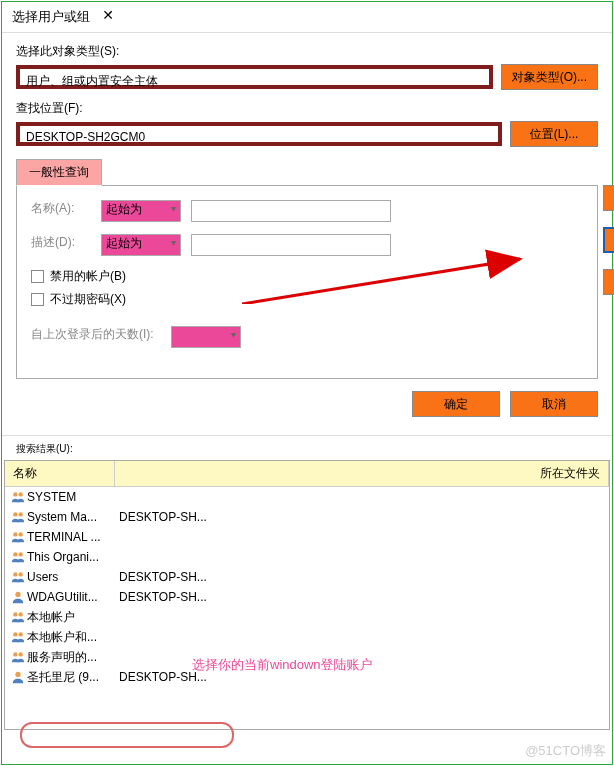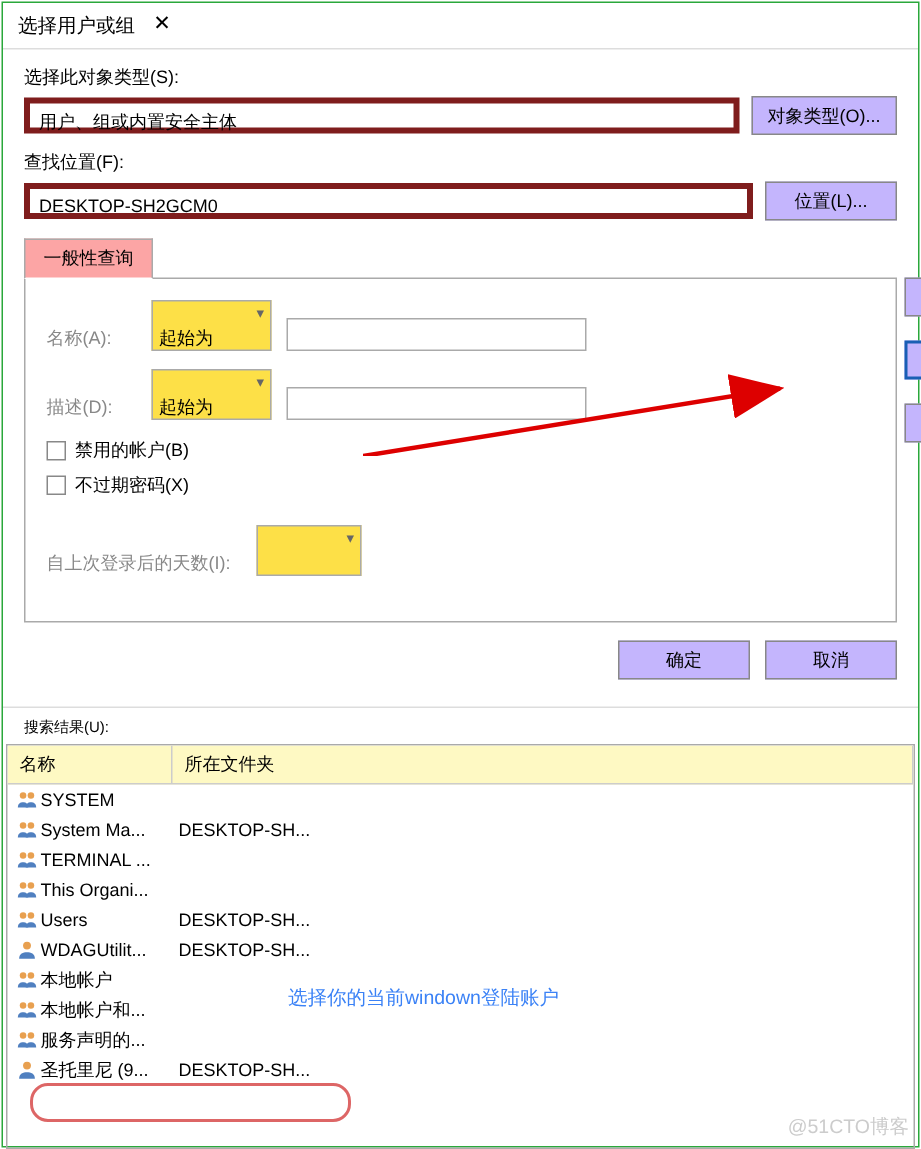--- a/index.html
+++ b/index.html
@@ -5,48 +5,48 @@
     * { box-sizing: border-box; margin: 0; padding: 0; }
     body { font-family: "Microsoft YaHei", "Segoe UI", sans-serif; font-size: 12px; background: #fff; width: 614px; height: 766px; position: relative; }
     .dialog { border: 1px solid #2aa83b; width: 612px; height: 764px; margin: 1px; background: #fff; position: relative; }
     .titlebar { display: flex; align-items: center; justify-content: flex-start; padding: 6px 8px 6px 10px; border-bottom: 1px solid #ddd; }
     .title-text { font-size: 13px; }
     .close-btn { width: 36px; height: 18px; text-align: center; font-size: 14px; line-height: 14px; cursor: pointer; }
     .section { padding: 10px 14px 0 14px; }
     .label { margin-bottom: 4px; font-size: 12px; }
     .row { display: flex; gap: 8px; align-items: center; }
     .text-display { flex: 1; border: 4px solid #7f1d1d; padding: 4px 6px; font-size: 12px; height: 24px; background: #fff; }
-    .btn { border: 1px solid #888; background: #c4b5fd; padding: 4px 10px; font-size: 12px; min-width: 88px; height: 26px; cursor: pointer; text-align: center; }
+    .btn { border: 1px solid #888; background: #f97316; padding: 4px 10px; font-size: 12px; min-width: 88px; height: 26px; cursor: pointer; text-align: center; }
     .btn-sm { min-width: 78px; }
     .tab-ctr { margin: 12px 14px 0; }
     .tab { display: inline-block; border: 1px solid #aaa; border-bottom: 1px solid #fff; padding: 4px 12px; background: #fca5a5; position: relative; z-index: 2; margin-bottom: -1px; }
     .tab-panel { border: 1px solid #aaa; padding: 14px 14px 18px 14px; position: relative; }
-    .form-row { display: flex; align-items: flex-end; gap: 10px; margin-bottom: 12px; }
+    .form-row { display: flex; align-items: flex-start; gap: 10px; margin-bottom: 12px; }
     .form-label { width: 60px; color: #888; font-size: 12px; }
-    .combo { width: 80px; height: 22px; background: #fde047; border: 1px solid #aaa; font-size: 12px; padding: 16px 4px; position: relative; }
+    .combo { width: 80px; height: 22px; background: #ec4899; border: 1px solid #aaa; font-size: 12px; padding: 0 4px; position: relative; }
     .combo::after { content:"▾"; position:absolute; right:4px; top:2px; font-size:10px; color:#666;}
     .input-field { flex: 1; max-width: 200px; height: 22px; border: 1px solid #aaa; background: #fff; padding: 0 4px; }
     .chk-row { display: flex; align-items: center; gap: 6px; margin: 6px 0; }
     .chk { width: 13px; height: 13px; border: 1px solid #888; }
     .right-btns { position: absolute; right: -94px; top: 0; display: flex; flex-direction: column; gap: 16px; }
     .btn-highlight { border: 2px solid #1a5fb4; }
     .action-row { display: flex; justify-content: flex-end; gap: 10px; padding: 12px 14px; }
     .results-label { padding: 6px 14px 4px; font-size: 10px; }
     .results { border: 1px solid #aaa; margin: 0 2px 2px 2px; height: 270px; overflow: hidden; }
     .results-header { display: flex; border-bottom: 1px solid #ccc; background: #fef9c3; }
     .col { padding: 4px 8px; font-size: 12px; border-right: 1px solid #ccc; }
     .col-name { width: 110px; }
-    .col-folder { flex: 1; }
+    .col-folder { flex: 1; text-align: right; }
     .results-body { }
     .result-row { display: flex; align-items: center; padding: 2px 4px; font-size: 12px; height: 20px; white-space: nowrap; }
     .icon-cell { width: 18px; display: flex; align-items: center; justify-content: center; }
     .grp-icon svg, .usr-icon svg { width: 14px; height: 14px; }
     .name-cell { width: 92px; overflow: hidden; text-overflow: ellipsis; }
     .folder-cell { overflow: hidden; text-overflow: ellipsis; }
-    .annotation { position: absolute; color: #3b82f6; font-size: 13px; left: 190px; top: 654px; pointer-events: none; }
+    .annotation { position: absolute; color: #ec4899; font-size: 13px; left: 190px; top: 654px; pointer-events: none; }
     .arrow { position: absolute; left: 240px; top: 242px; width: 300px; height: 60px; pointer-events: none; }
     .circle-mark { position: absolute; left: 18px; top: 720px; width: 214px; height: 26px; border: 2px solid #d66; border-radius: 12px; pointer-events: none; }
     .watermark { position: absolute; right: 6px; bottom: 4px; color: #ccc; font-size: 13px; }
     .divider { border-top: 1px solid #ddd; margin-top:6px; }
   </style>
 </head>
 <body>
 
 <div class="dialog">
   <div class="titlebar">

